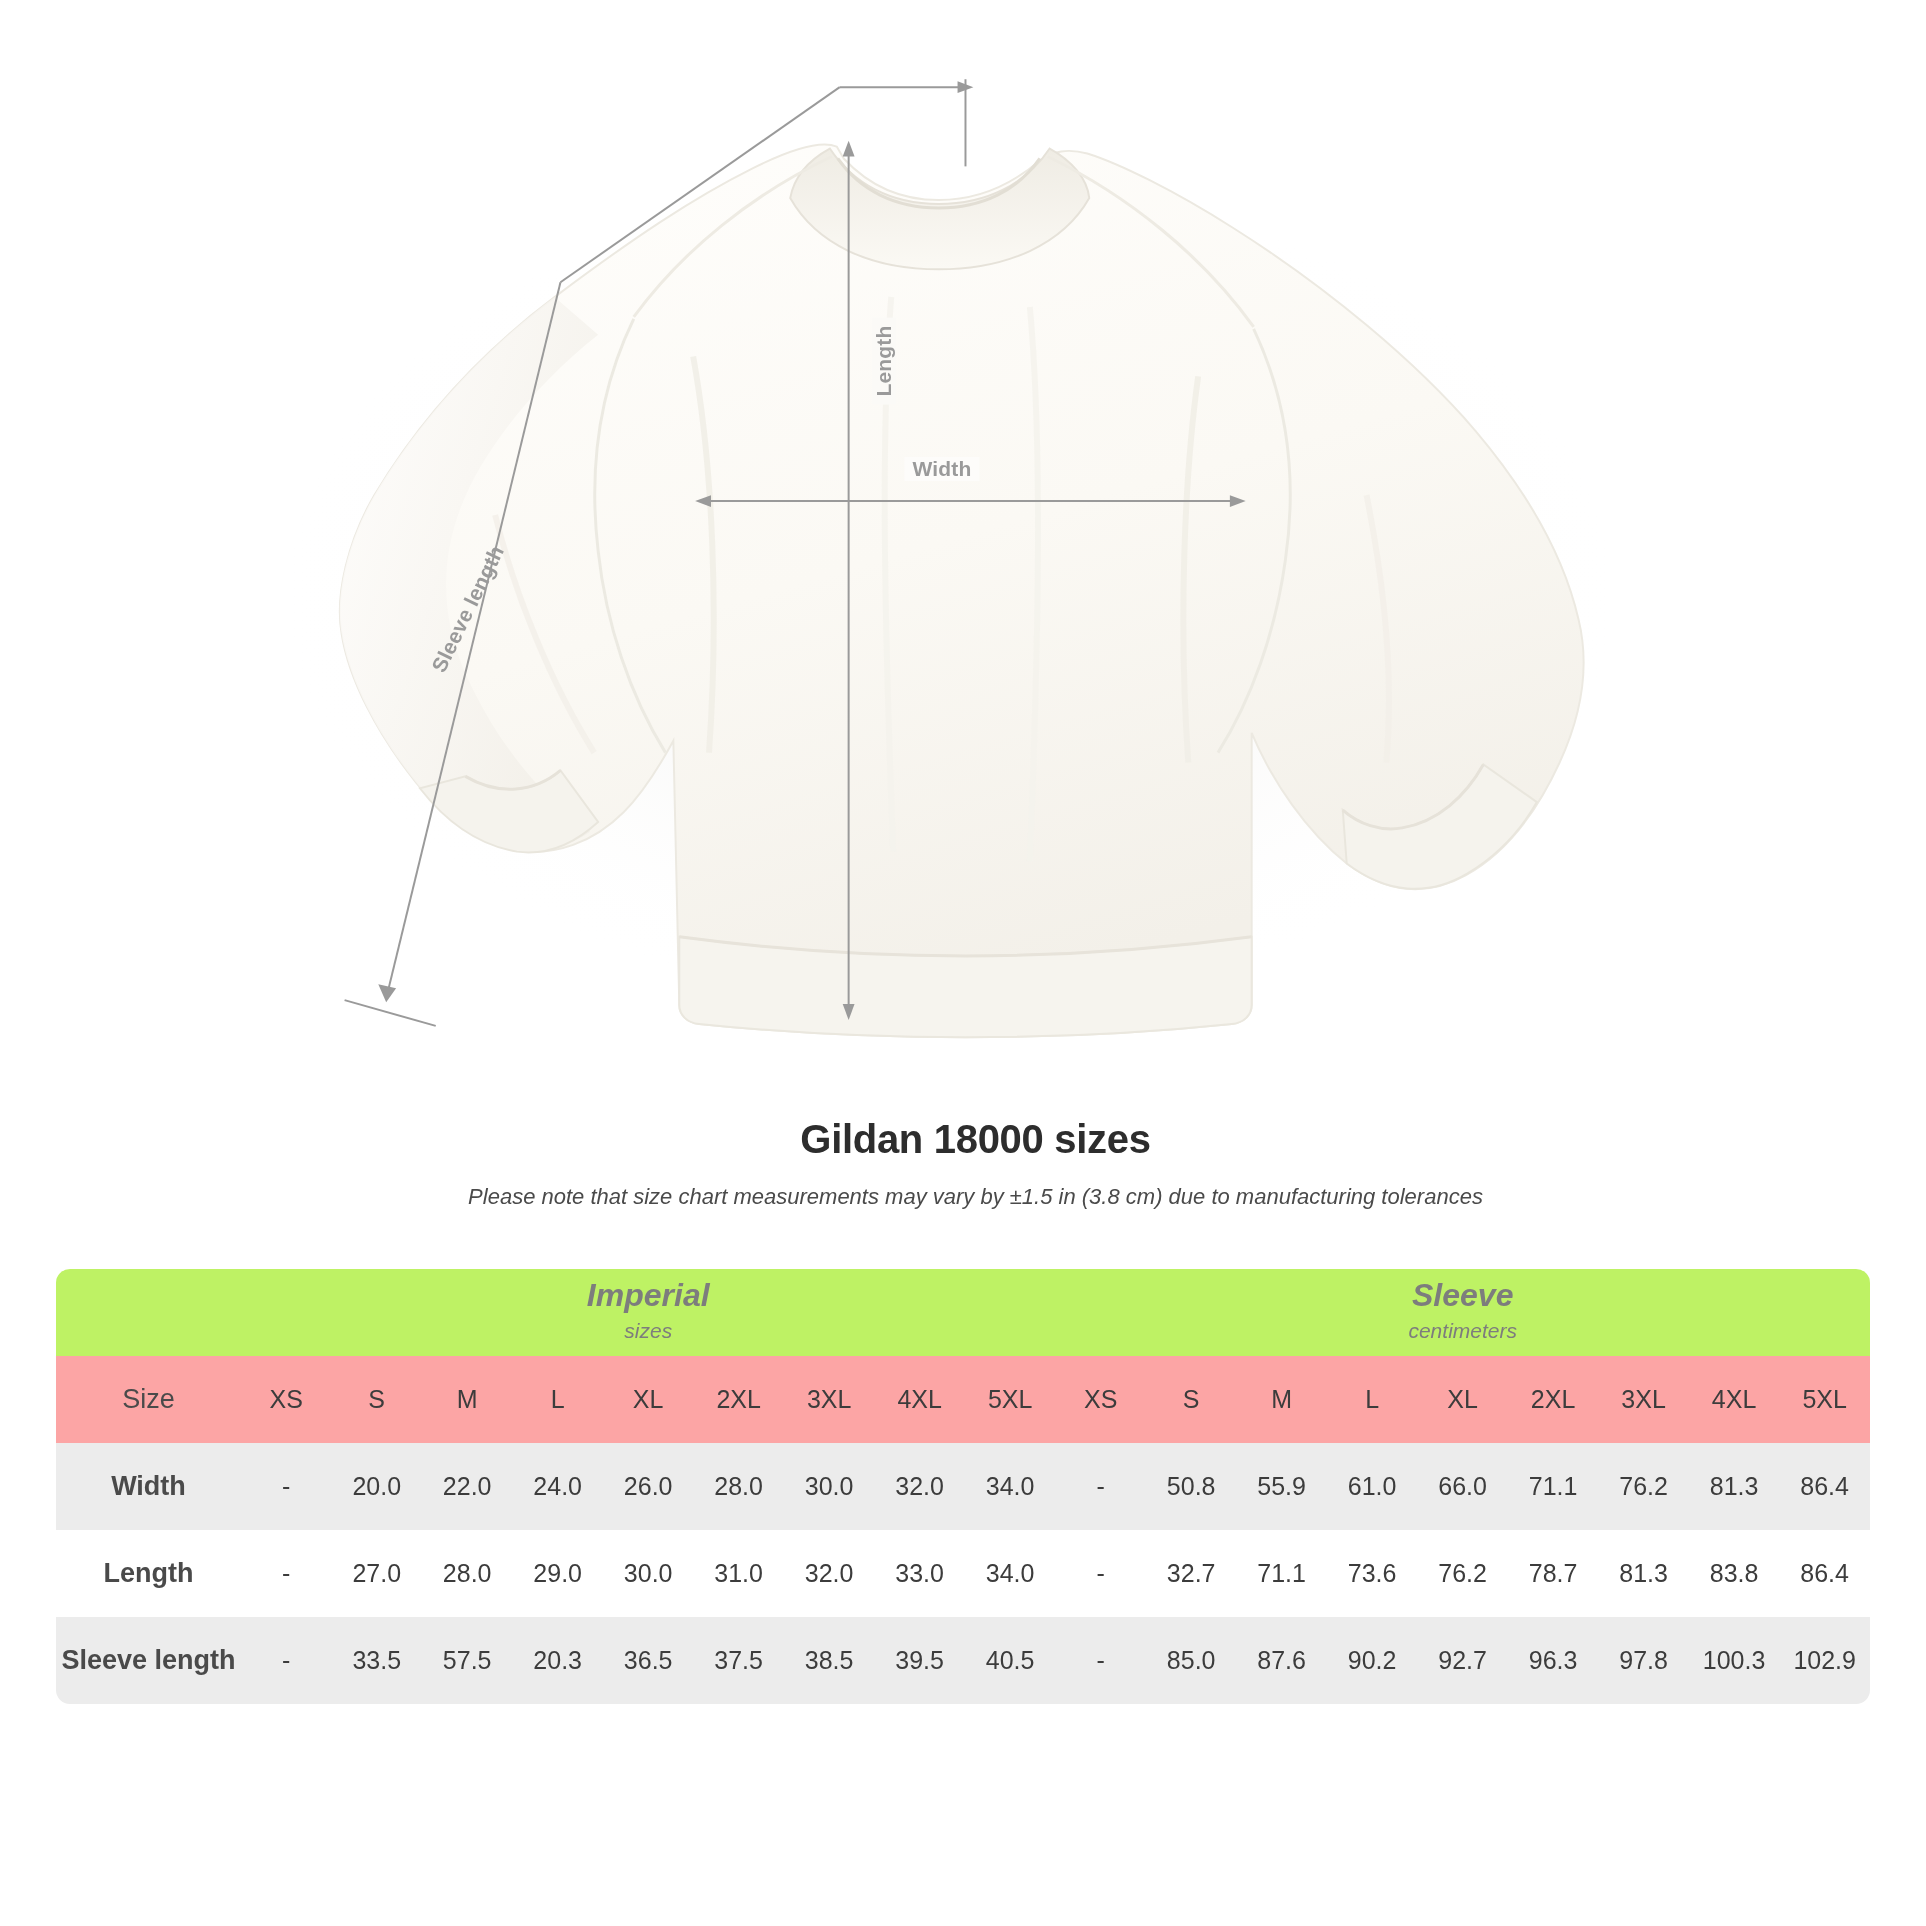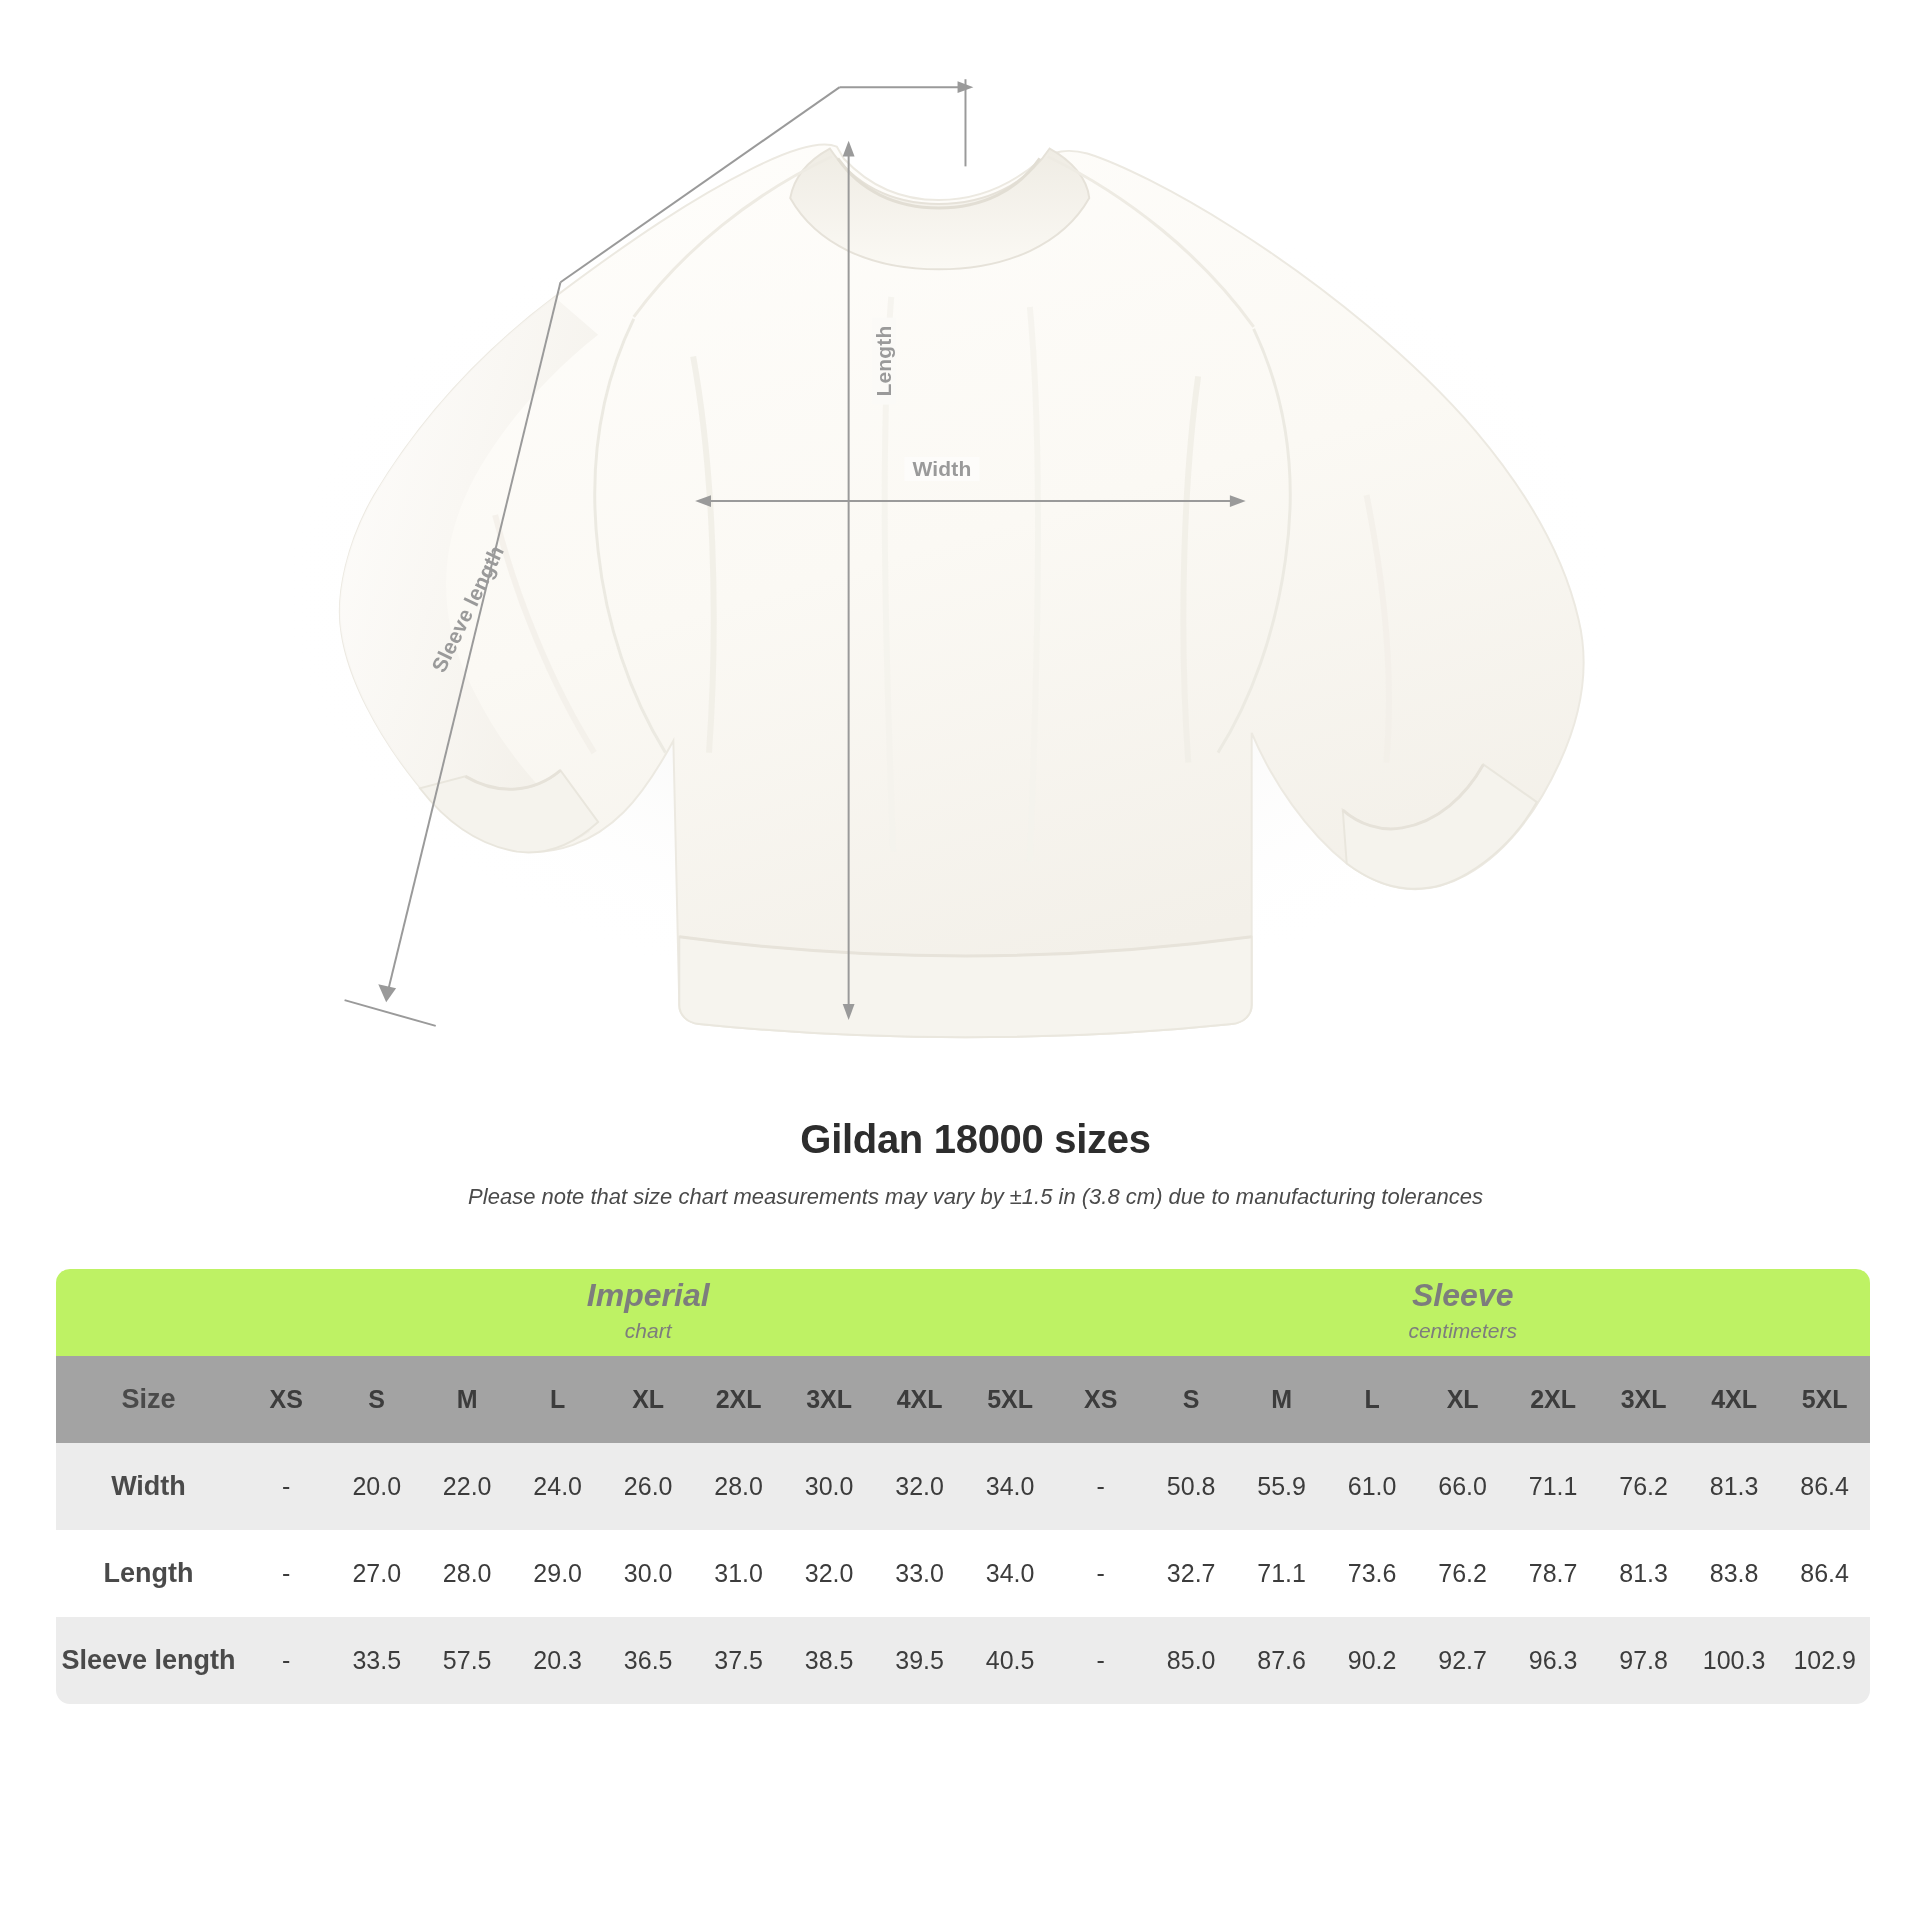--- a/index.html
+++ b/index.html
@@ -125,24 +125,24 @@
     color: #7d7d7d;
     line-height: 1.15;
   }
   .unit-sub {
     font-size: 21px;
     font-style: italic;
     color: #7d7d7d;
     line-height: 1.6;
   }
   .hdr-row td {
-    background: #a3a3a3;
+    background: #fca5a5;
     font-size: 26px;
     color: #555555;
-    font-weight: bold;
+    font-weight: normal;
     height: 99px;
     border-right: 1px solid #eaeaea;
   }
   .hdr-row td.rowhead {
     font-size: 27px;
     color: #4a4a4a;
   }
   .hdr-row td:last-child { border-right: none; }
 
   .data-row td {
@@ -302,21 +302,21 @@
         <col class="col-cell">
           <col class="col-cell">
           <col class="col-cell">
           <col class="col-cell">
       </colgroup>
       <tbody>
         <tr class="unit-row">
           <td></td>
           <td colspan="9">
             <div class="unit-name">Imperial</div>
-            <div class="unit-sub">chart</div>
+            <div class="unit-sub">sizes</div>
           </td>
           <td colspan="9">
             <div class="unit-name">Sleeve</div>
             <div class="unit-sub">centimeters</div>
           </td>
         </tr>
 
         <tr class="hdr-row">
           <td class="rowhead">Size</td>
           <td>XS</td>

